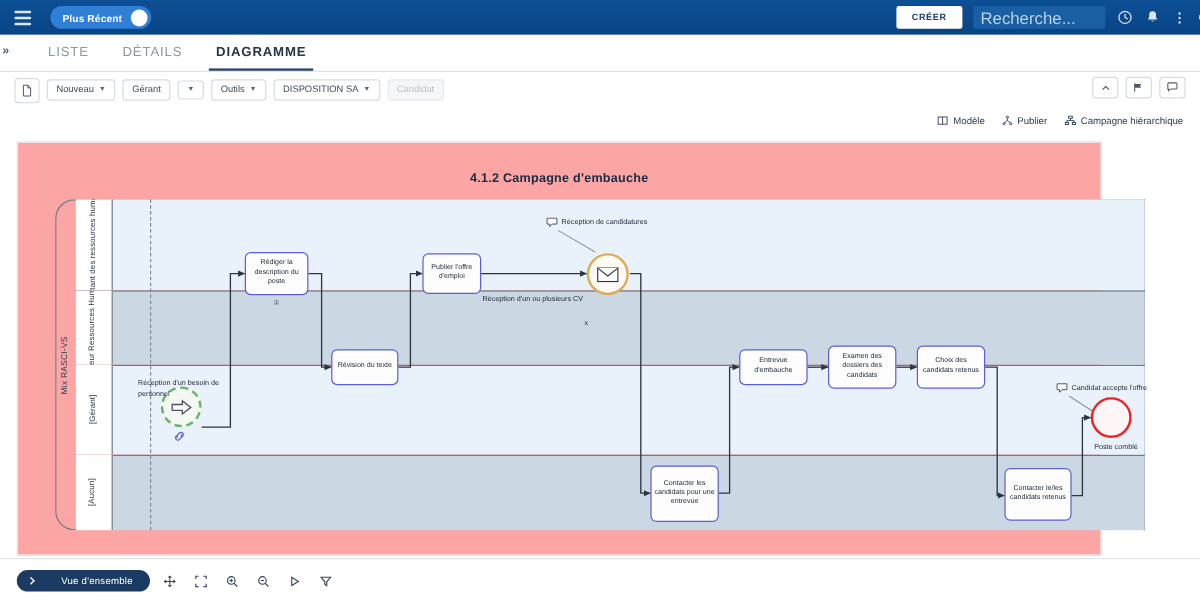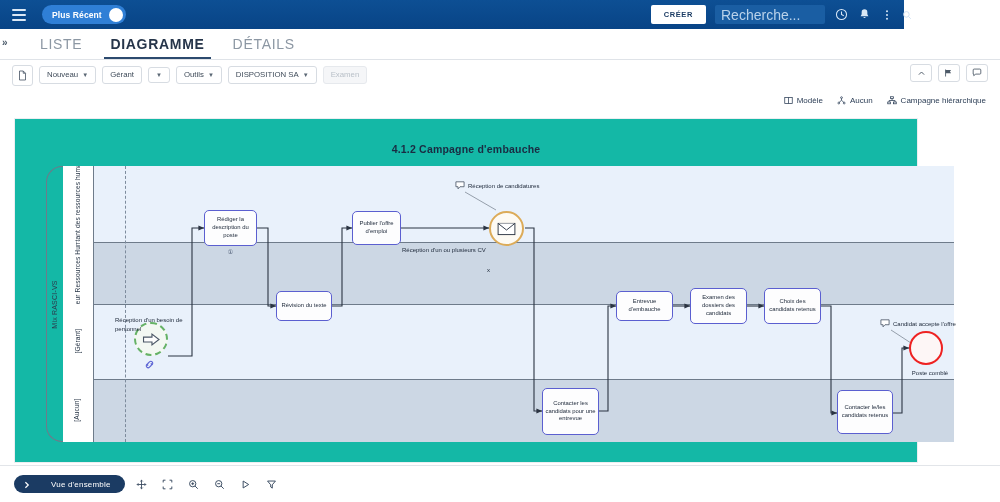--- a/index.html
+++ b/index.html
@@ -5,21 +5,21 @@
   * { box-sizing: border-box; margin: 0; padding: 0; }
   html, body {
     width: 1000px; height: 502px;
     font-family: "Liberation Sans", sans-serif;
     background: #ffffff; overflow: hidden;
   }
   .app { position: relative; width: 1000px; height: 502px; background:#fff; }
 
   
   .topbar {
-    position:absolute; left:0; top:0; width:904px; height:29px;
+    position:absolute; left:0; top:0; width:1000px; height:29px;
     background: linear-gradient(180deg,#0d4f94 0%, #084486 100%);
     display:flex; align-items:center;
   }
   .hamburger { width:30px; margin-left:8px; display:flex; flex-direction:column;
     gap:3px; cursor:pointer; padding-left:4px;}
   .hamburger i { display:block; width:14px; height:2px; background:#dce8f5; border-radius:1px; }
   .toggle-pill {
     margin-left:4px; height:19px; border-radius:10px; background:#2f7fd6;
     display:flex; align-items:center; padding:0 3px 0 10px; gap:7px; cursor:pointer;
   }
@@ -45,21 +45,21 @@
   .ic svg { display:block; }
 
   
   .tabsrow {
     position:absolute; left:0; top:29px; width:1000px; height:31px;
     background:#fff; border-bottom:1px solid #dfe3e8; display:flex; align-items:flex-end;
   }
   .chev-expand { position:absolute; left:2px; top:8px; color:#4a5a6a; font-size:10px;
      font-weight:bold; cursor:pointer; letter-spacing:-2px; }
   .tabs { display:flex; margin-left:26px; height:100%; align-items:center; }
-  .tab { font-size:14px; color:#8c97a3; letter-spacing:.7px; padding:0 14px;
+  .tab { font-size:11px; color:#8c97a3; letter-spacing:.7px; padding:0 14px;
          height:100%; display:flex; align-items:center; cursor:pointer; position:relative; }
   .tab.active { color:#26354a; font-weight:bold; }
   .tab.active:after { content:""; position:absolute; left:8px; right:8px; bottom:0;
         height:2px; background:#2c4a6e; }
 
   
   .toolbar {
     position:absolute; left:0; top:60px; width:1000px; height:30px;
     display:flex; align-items:center; padding-left:12px; gap:6px;
   }
@@ -76,21 +76,21 @@
     border-radius:3px; display:flex; align-items:center; justify-content:center; cursor:pointer; color:#4e5a68; }
 
   
   .viewlinks { position:absolute; right:14px; top:96px; display:flex; gap:14px; align-items:center; }
   .vlink { display:flex; align-items:center; gap:4px; font-size:8px; color:#2b3d55; cursor:pointer; }
   .vlink svg { display:block; }
 
   
   .canvas {
     position:absolute; left:14px; top:118px; width:904px; height:345px;
-    background:#14b8a6; border:1px solid #eceef1;
+    background:#fca5a5; border:1px solid #eceef1;
   }
   .diagram-title {
     position:absolute; left:0; top:24px; width:100%; text-align:center;
     font-size:10.5px; font-weight:bold; color:#1a2b42; letter-spacing:.2px;
   }
 
   
   .pool { position:absolute; left:31px; top:47px; width:908px; height:276px; }
   .pool-border {
     position:absolute; inset:0; border:1.2px solid #6e7b8a;
@@ -208,22 +208,22 @@
             <circle cx="8" cy="13" r="1.3"></circle>
         </svg>
       </span>
     </div>
   </div>
 
   <div class="tabsrow">
     <div class="chev-expand">»</div>
     <div class="tabs">
       <div class="tab">LISTE</div>
+      <div class="tab">DÉTAILS</div>
       <div class="tab active">DIAGRAMME</div>
-      <div class="tab">DÉTAILS</div>
     </div>
   </div>
 
   <div class="toolbar">
     <div class="tb-btn icon-only">
       <svg width="9" height="11" viewBox="0 0 12 14" fill="none" stroke="#4a5666" stroke-width="1.1">
         <path d="M2 1h5l3 3v9H2z"></path>
           <path d="M7 1v3h3"></path>
       </svg>
     </div>
@@ -238,21 +238,21 @@
       <span class="caret">▼</span>
     </div>
     <div class="tb-btn">
       <span>Outils</span>
       <span class="caret">▼</span>
     </div>
     <div class="tb-btn">
       <span>DISPOSITION SA</span>
       <span class="caret">▼</span>
     </div>
-    <div class="tb-btn disabled">Examen</div>
+    <div class="tb-btn disabled">Candidat</div>
   </div>
 
   <div class="tb-right">
     <div class="tb-sq">
       <svg width="9" height="9" viewBox="0 0 12 12" fill="none" stroke="#4e5a68" stroke-width="1.3">
         <polyline points="2.5,7.5 6,4 9.5,7.5"></polyline>
       </svg>
     </div>
     <div class="tb-sq">
       <svg width="11" height="10" viewBox="0 0 14 12" fill="none" stroke="#4e5a68" stroke-width="1.1">
@@ -275,21 +275,21 @@
       </svg>
       <span>Modèle</span>
     </div>
     <div class="vlink">
       <svg width="9" height="9" viewBox="0 0 12 12" fill="none" stroke="#2b3d55" stroke-width="1">
         <circle cx="6" cy="2.2" r="1.2"></circle>
           <circle cx="2.4" cy="9.4" r="1.2"></circle>
           <circle cx="9.6" cy="9.4" r="1.2"></circle>
         <path d="M6 3.4v2.4M6 5.8L2.9 8.4M6 5.8l3.1 2.6"></path>
       </svg>
-      <span>Aucun</span>
+      <span>Publier</span>
     </div>
     <div class="vlink">
       <svg width="10" height="9" viewBox="0 0 13 12" fill="none" stroke="#2b3d55" stroke-width="1">
         <rect x="4.6" y="1" width="4" height="2.4"></rect>
           <rect x="0.8" y="8" width="3.6" height="2.4"></rect>
         <rect x="8.6" y="8" width="3.6" height="2.4"></rect>
         <path d="M6.6 3.4v2.6M2.6 8V6h8v2"></path>
       </svg>
       <span>Campagne hiérarchique</span>
     </div>

